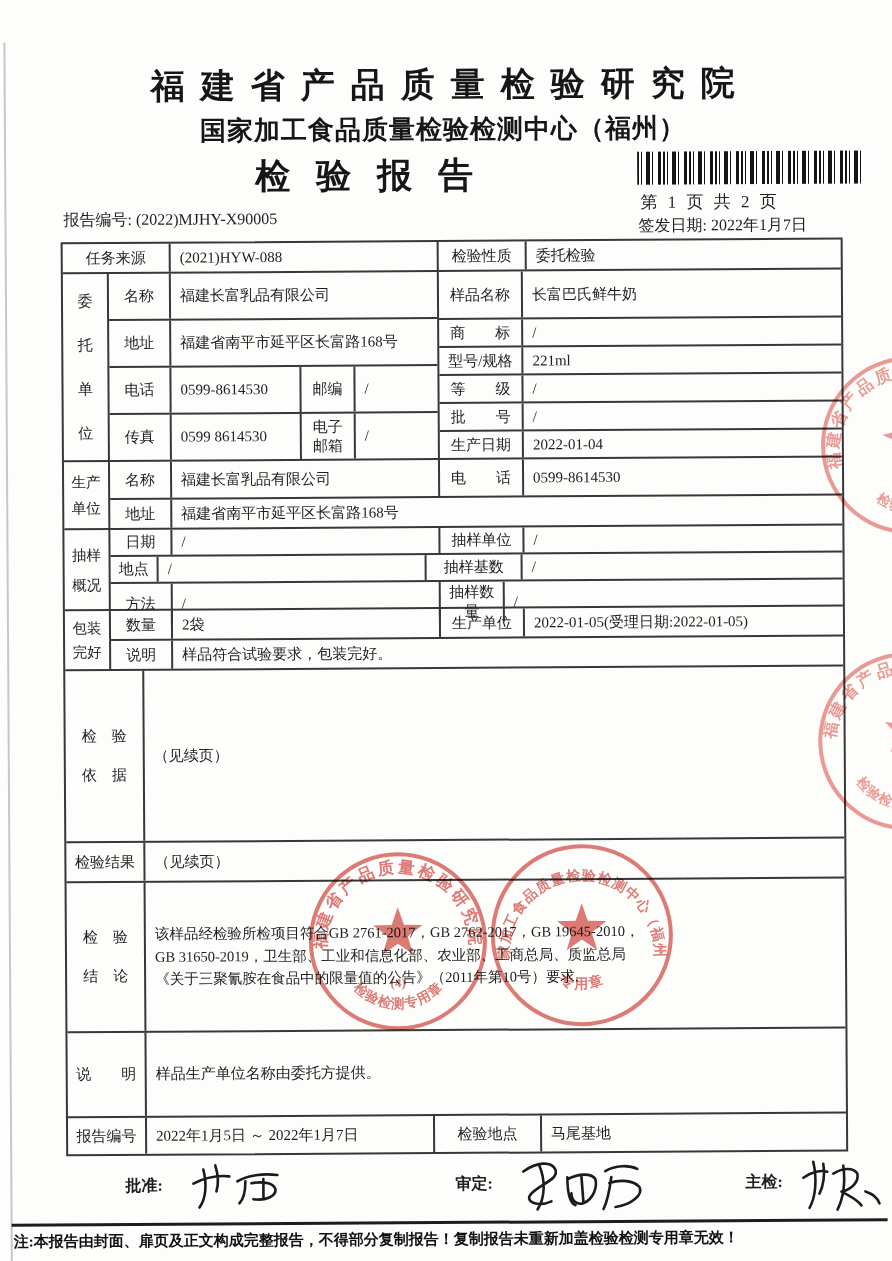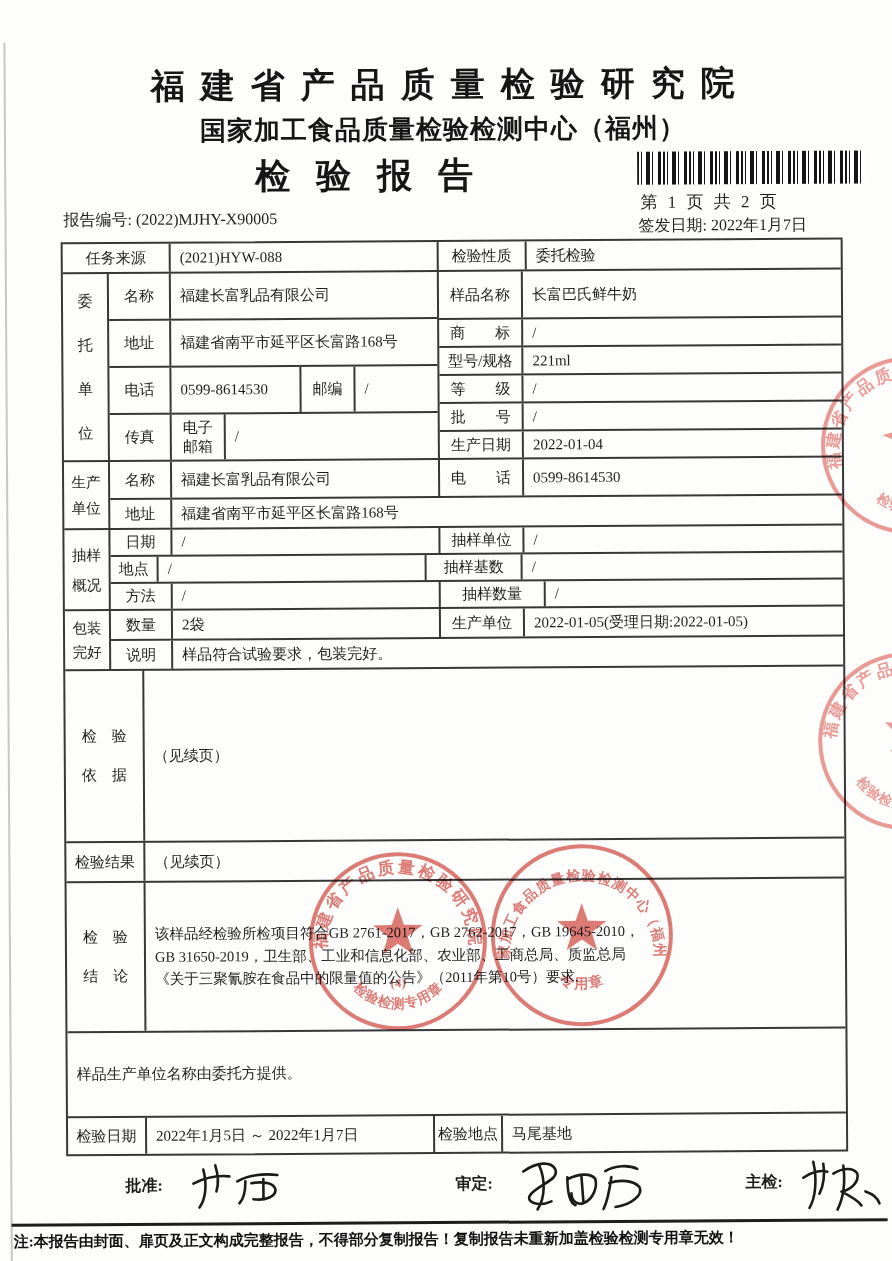--- a/index.html
+++ b/index.html
@@ -98,20 +98,21 @@
           <div class="cell val grow last">福建省南平市延平区长富路168号</div>
         </div>
         <div class="row" style="height:47px">
           <div class="cell lab" style="width:62px">电话</div>
           <div class="cell val" style="width:130px">0599-8614530</div>
           <div class="cell lab" style="width:54px">邮编</div>
           <div class="cell val grow last">/</div>
         </div>
         <div class="row" style="height:47px">
           <div class="cell lab" style="width:62px">传真</div>
+          <div class="cell val" style="width:130px">0599 8614530</div>
           <div class="cell lab" style="width:54px">
             <span class="v2">电子邮箱</span>
           </div>
           <div class="cell val grow last">/</div>
         </div>
       </div>
       <div class="col last grow">
         <div class="row" style="height:48px">
           <div class="cell lab" style="width:84px">样品名称</div>
           <div class="cell val grow last">长富巴氏鲜牛奶</div>
@@ -170,21 +171,21 @@
         </div>
         <div class="row" style="height:27px">
           <div class="cell lab" style="width:48px">地点</div>
           <div class="cell val" style="width:268px">/</div>
           <div class="cell lab" style="width:96px">抽样基数</div>
           <div class="cell val grow last">/</div>
         </div>
         <div class="row">
           <div class="cell lab" style="width:62px">方法</div>
           <div class="cell val" style="width:268px">/</div>
-          <div class="cell lab" style="width:105px">抽样数量</div>
+          <div class="cell lab" style="width:64px">抽样数量</div>
           <div class="cell val grow last">/</div>
         </div>
       </div>
     </div>
 
     <div class="band" style="height:60px">
       <div class="cell lab" style="width:46px;font-size:14.5px">
         <span class="v2" style="line-height:24px">包装完好</span>
       </div>
       <div class="col last grow">
@@ -214,27 +215,28 @@
 
     <div class="band" style="height:150px">
       <div class="cell lab pre" style="width:79px;line-height:2.6">检　验
 结　论</div>
       <div class="cell val grow last pre" style="font-size:14.5px;line-height:1.55">该样品经检验所检项目符合GB 2761-2017，GB 2762-2017，GB 19645-2010，
 GB 31650-2019，卫生部、工业和信息化部、农业部、工商总局、质监总局
 《关于三聚氰胺在食品中的限量值的公告》（2011年第10号）要求.</div>
     </div>
 
     <div class="band" style="height:85px">
+      <div class="cell lab" style="width:79px">说　　明</div>
       <div class="cell val grow last">样品生产单位名称由委托方提供。</div>
     </div>
 
     <div class="band" style="height:36px">
-      <div class="cell lab" style="width:79px">检验日期</div>
+      <div class="cell lab" style="width:79px">报告编号</div>
       <div class="cell val" style="width:288px">2022年1月5日  ～  2022年1月7日</div>
-      <div class="cell lab" style="width:68px">检验地点</div>
+      <div class="cell lab" style="width:107px">检验地点</div>
       <div class="cell val grow last">马尾基地</div>
     </div>
   </div>
 
   <div class="sigrow">
     <span class="siglab" style="left:122px">批准:</span>
     <span class="sig" style="left:182px">
       <svg width="130" height="62" viewBox="0 0 130 62">
         <path d="M18 14 C22 30, 20 44, 14 52 M8 28 C20 22, 34 20, 44 21 M30 10 C33 20, 33 30, 31 36"></path>
         <path d="M52 26 C62 20, 78 18, 92 20 M60 26 C60 36, 58 44, 54 48 M66 28 C78 26, 88 28, 90 34 C91 41, 80 46, 68 44 M78 24 L78 44"></path>

